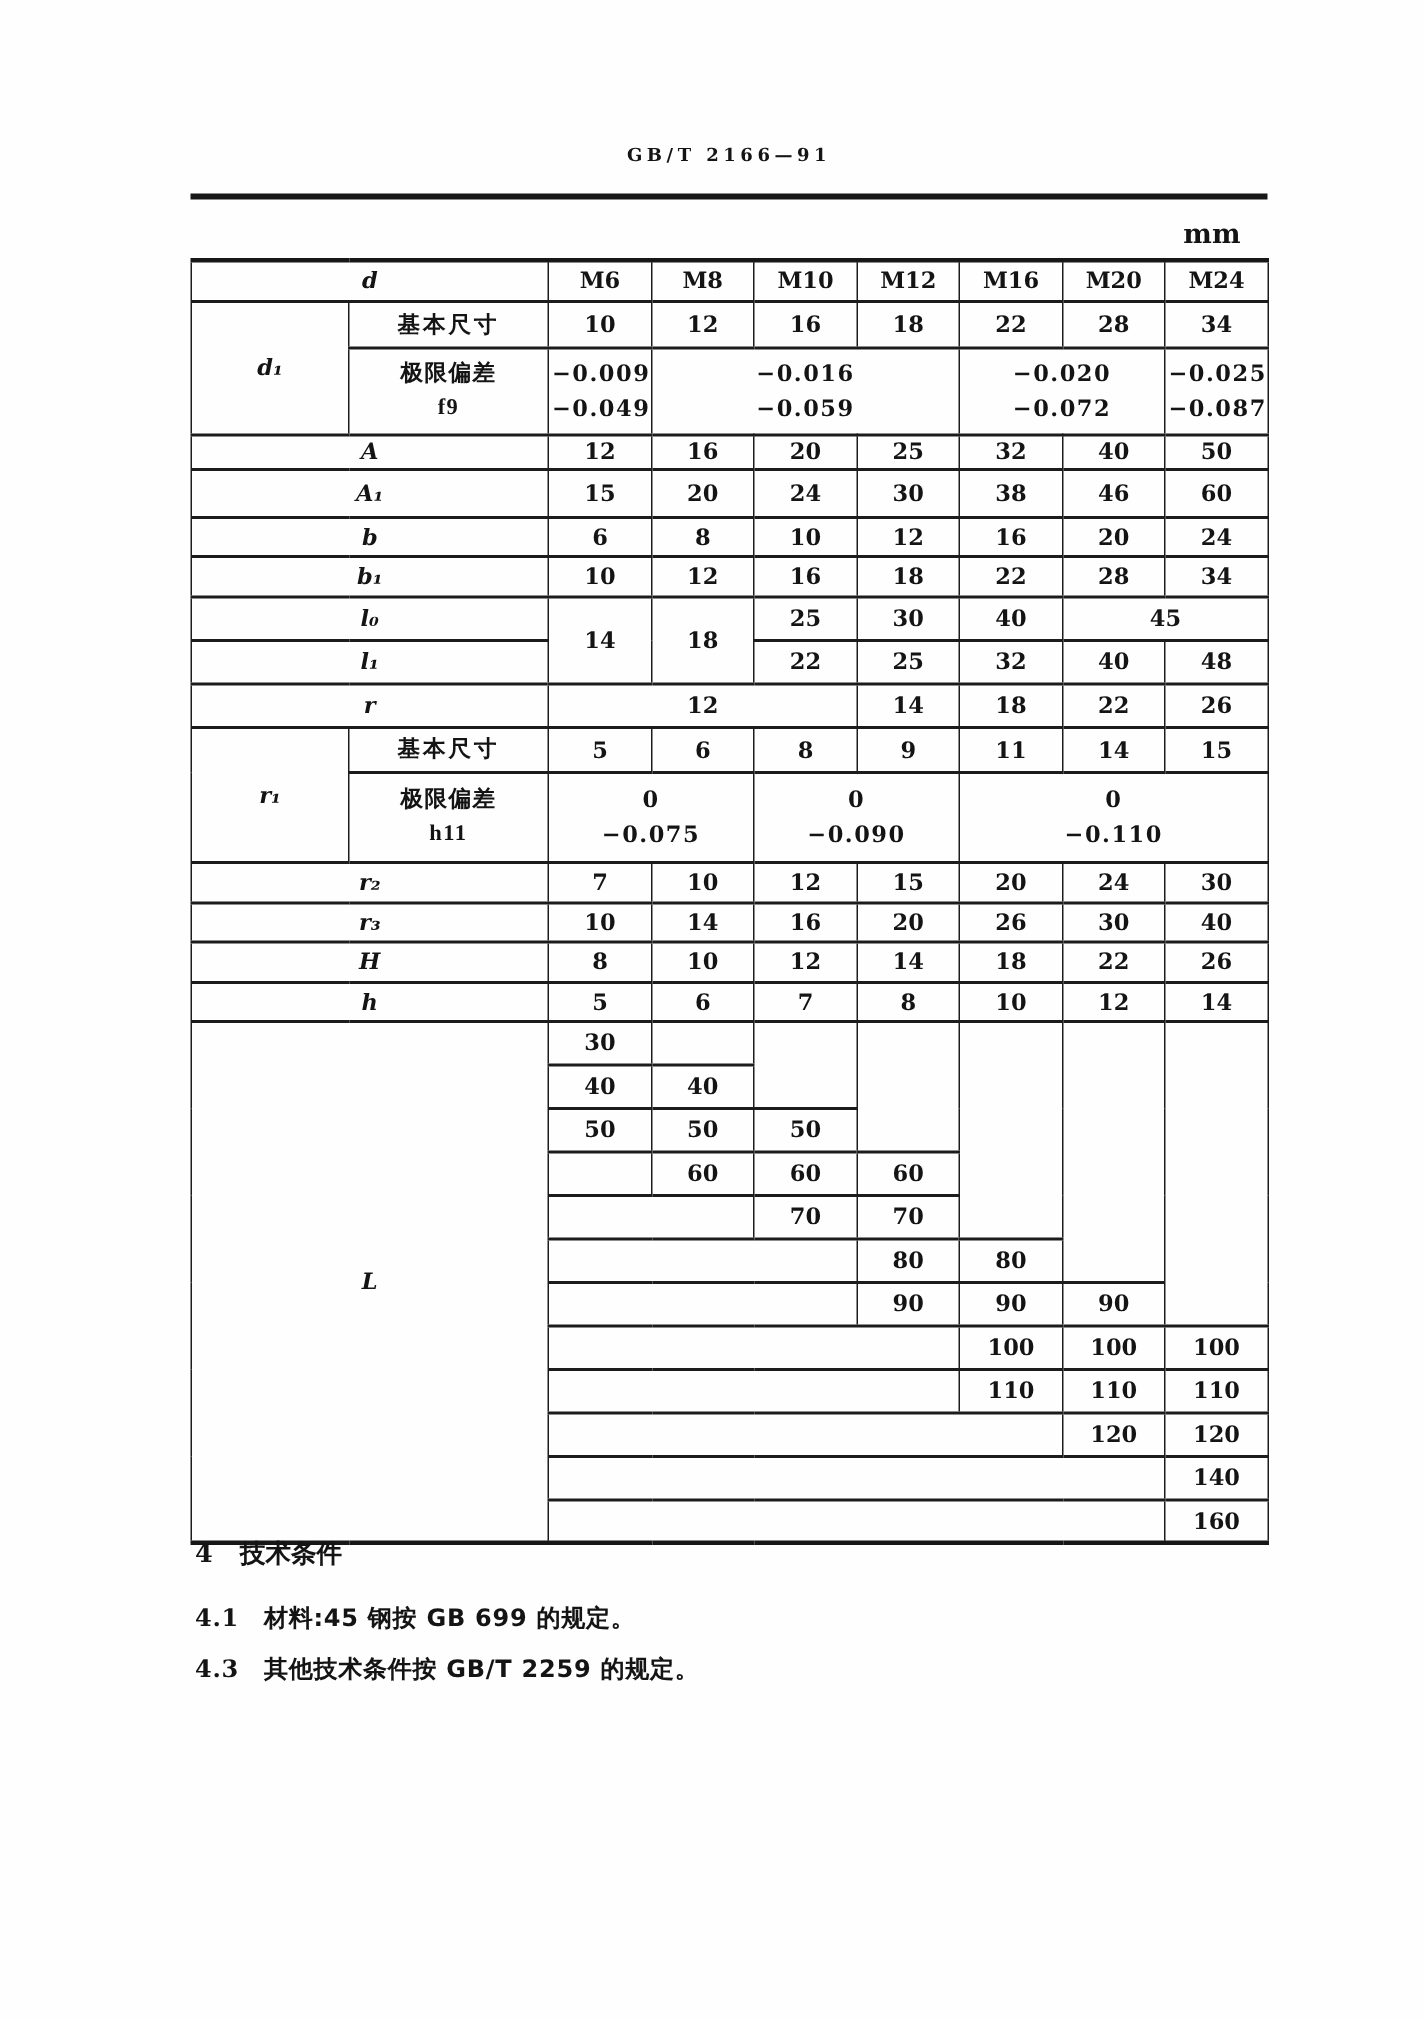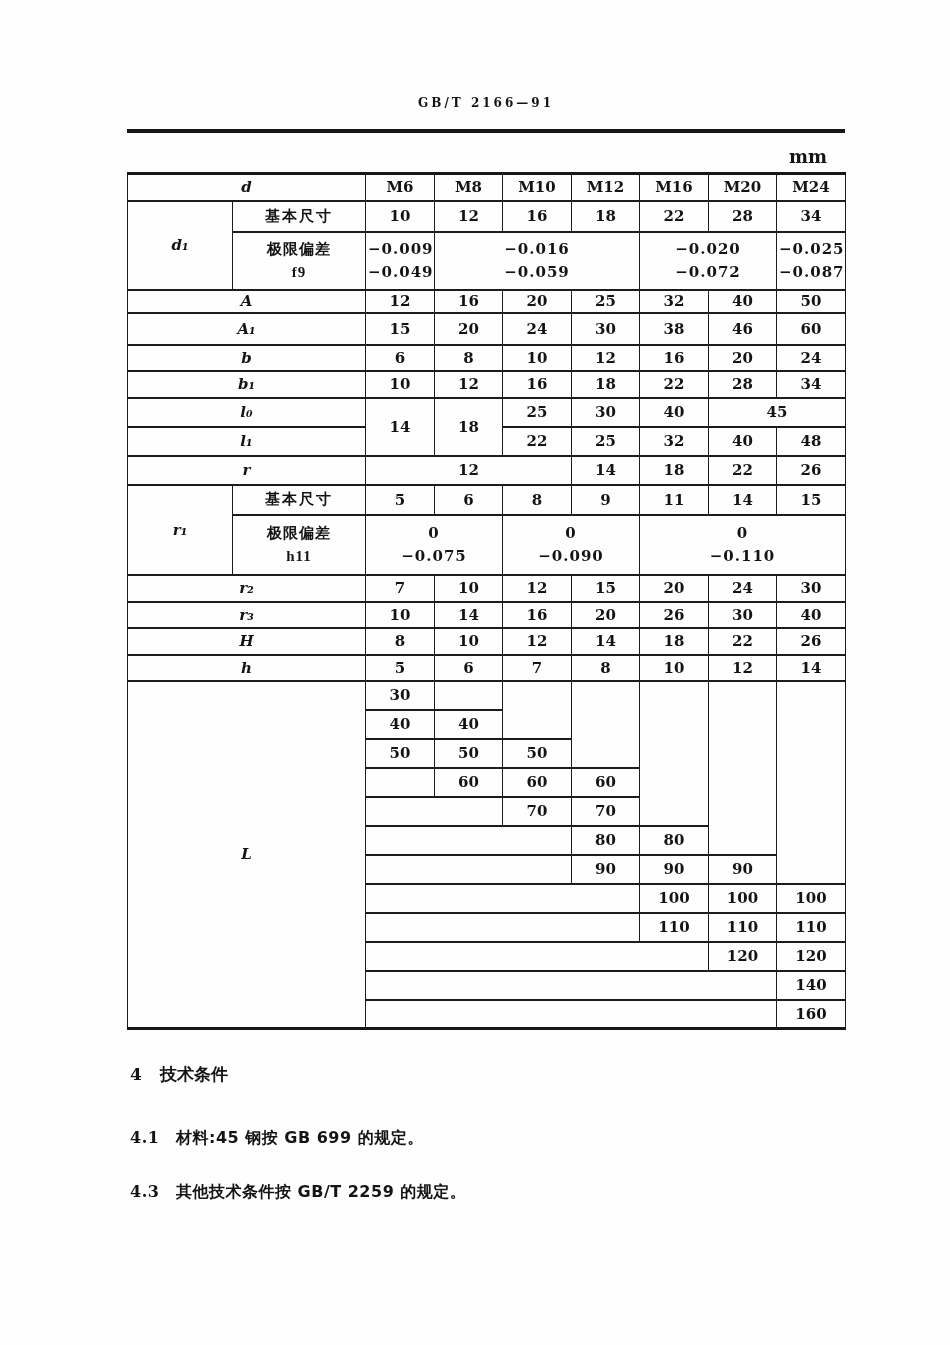--- a/index.html
+++ b/index.html
@@ -37,26 +37,26 @@
   td.edge{border-left:none;}
   td.lbl{font-style:italic;font-size:15px;}
   td.cn{
     font-family:Liberation Serif, serif;
     font-weight:bold;letter-spacing:2px;font-size:15px;font-style:normal;
   }
   td.pre{white-space:pre-line;line-height:1.5;font-size:14.5px;letter-spacing:1px;}
   td.colh{font-weight:bold;}
   td.blank{}
 
-  .notes{position:absolute;left:130px;top:1059px;width:718px;
+  .notes{position:absolute;left:130px;top:1020px;width:718px;
     font-family:"DejaVu Sans","Liberation Sans",sans-serif;}
   .note-heading{font-size:17px;font-weight:bold;margin-top:4px;}
   .note-heading .n{display:inline-block;min-width:30px;font-family:"DejaVu Serif",serif;}
   .note-item{font-size:16px;font-weight:bold;margin-top:13px;letter-spacing:0.5px;}
-  .note-item .n{display:inline-block;min-width:46px;font-family:"DejaVu Serif",serif;margin-top:20px;}
+  .note-item .n{display:inline-block;min-width:46px;font-family:"DejaVu Serif",serif;}
 </style>
 </head>
 <body>
 
 <div class="page">
 
   <div class="doc-title">GB/T 2166—91</div>
   <div class="title-rule"></div>
   <div class="unit-label">mm</div>
 

